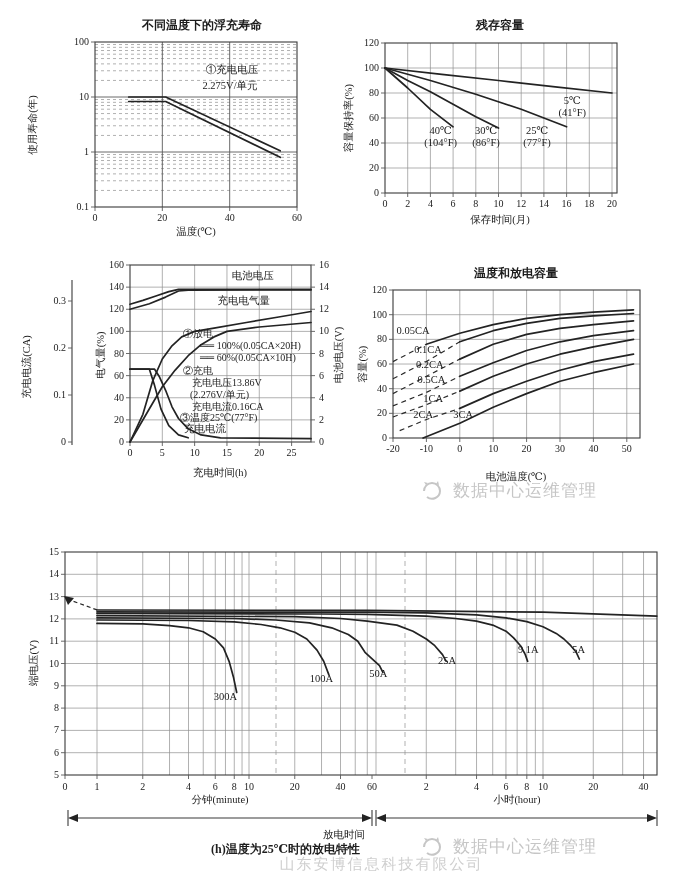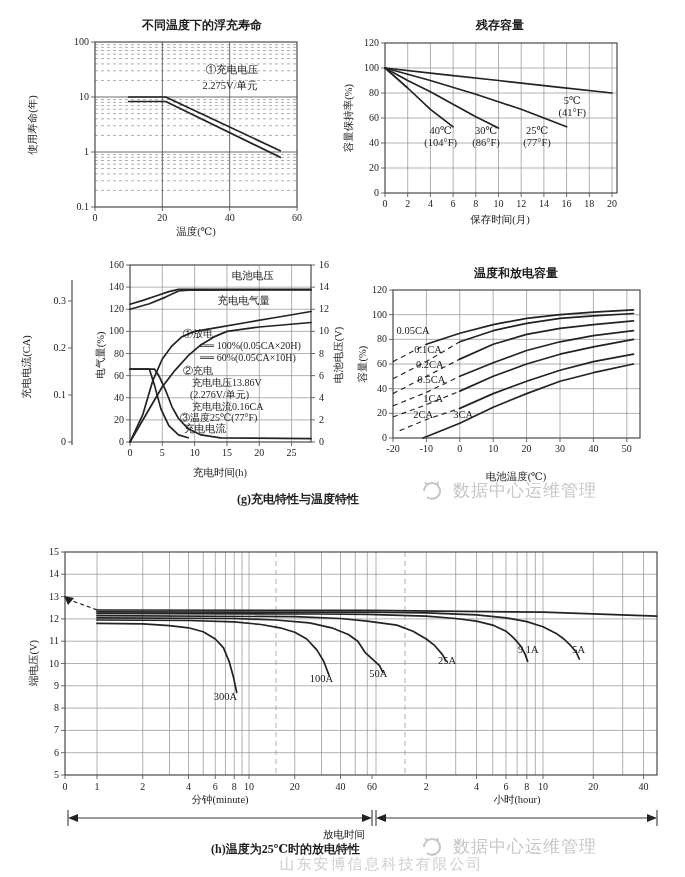--- a/index.html
+++ b/index.html
@@ -449,17 +449,16 @@
       <text x="358.3781533321399" y="136.88" class="lab" text-anchor="middle">50A</text>
       <polyline points="77.0,75.6 274.8,76.7 320.5,78.5 347.3,81.1 376.9,85.1 393.0,91.2 406.3,99.0 414.8,105.7 422.5,114.6 426.2,121.3" class="curve"></polyline>
       <text x="427.13677828947095" y="123.5" class="lab" text-anchor="middle">25A</text>
       <polyline points="77.0,73.3 301.5,74.0 347.3,74.4 406.3,76.2 435.7,78.5 456.5,81.1 472.7,85.1 486.0,91.2 493.6,97.9 500.5,105.7 505.3,114.6 507.6,121.3" class="curve"></polyline>
       <text x="508.3114865506933" y="113.46500000000002" class="lab" text-anchor="middle">9.1A</text>
       <polyline points="77.0,71.8 347.3,72.2 406.3,72.9 456.5,74.9 486.0,77.8 506.8,81.6 523.0,86.7 536.2,93.4 543.9,99.0 550.8,105.7 556.3,112.3 559.3,119.0" class="curve"></polyline>
       <text x="558.5834958265782" y="113.46500000000002" class="lab" text-anchor="middle">5A</text>
       <polyline points="77.0,70.0 347.3,70.4 523.0,72.2 636.8,76.2" class="curve"></polyline>
     </svg>
 
-  <div class="caption" style="left:0;top:491px;width:596px;">(g)充电特性与温度特性</div>
   <div class="caption" style="left:0;top:841px;width:571px;">(h)温度为25℃时的放电特性</div>
   <div class="company" style="top:855px;">山东安博信息科技有限公司</div>
 
 </div>
 
 </body></html>

